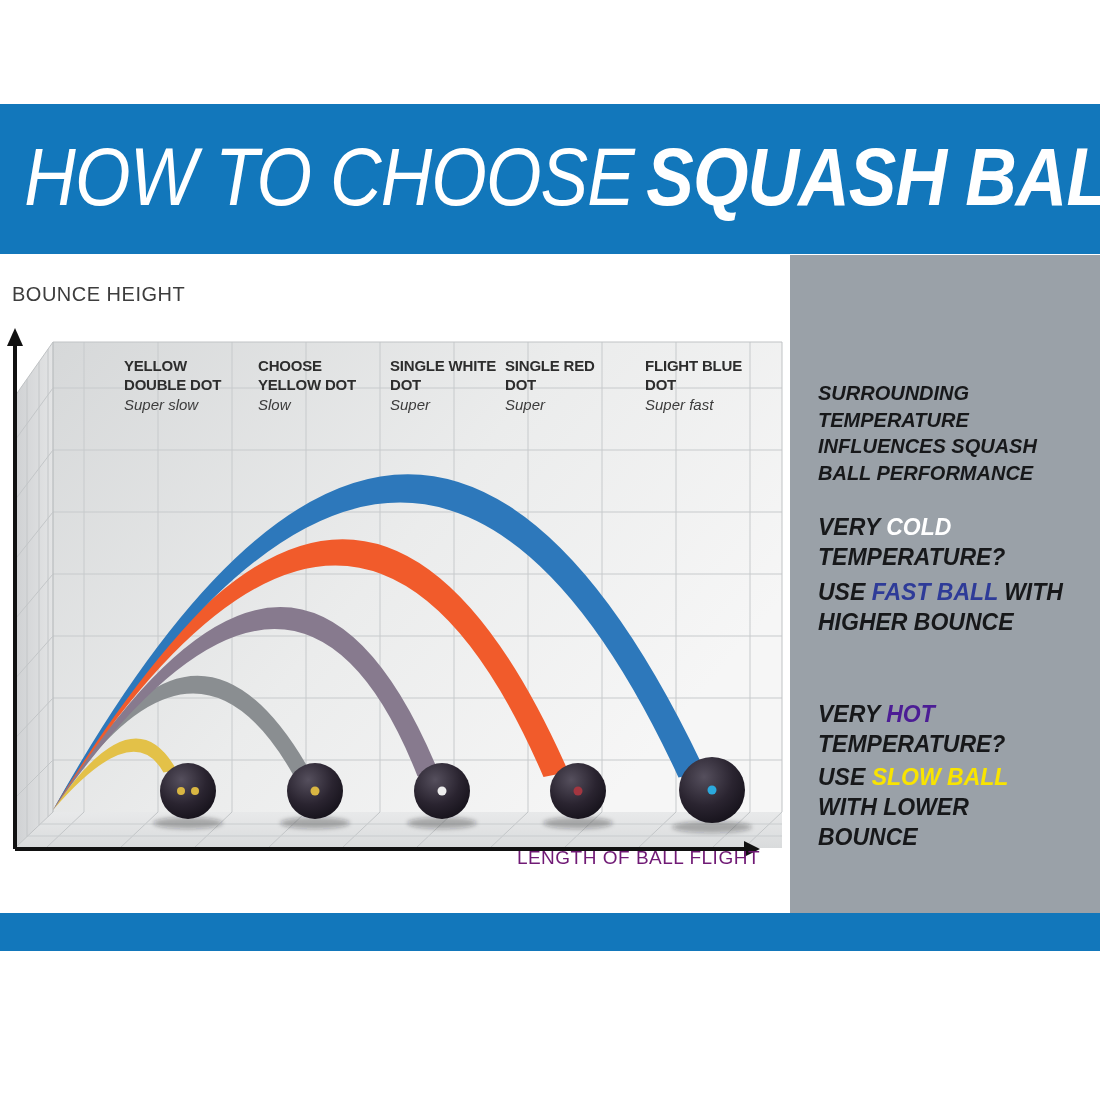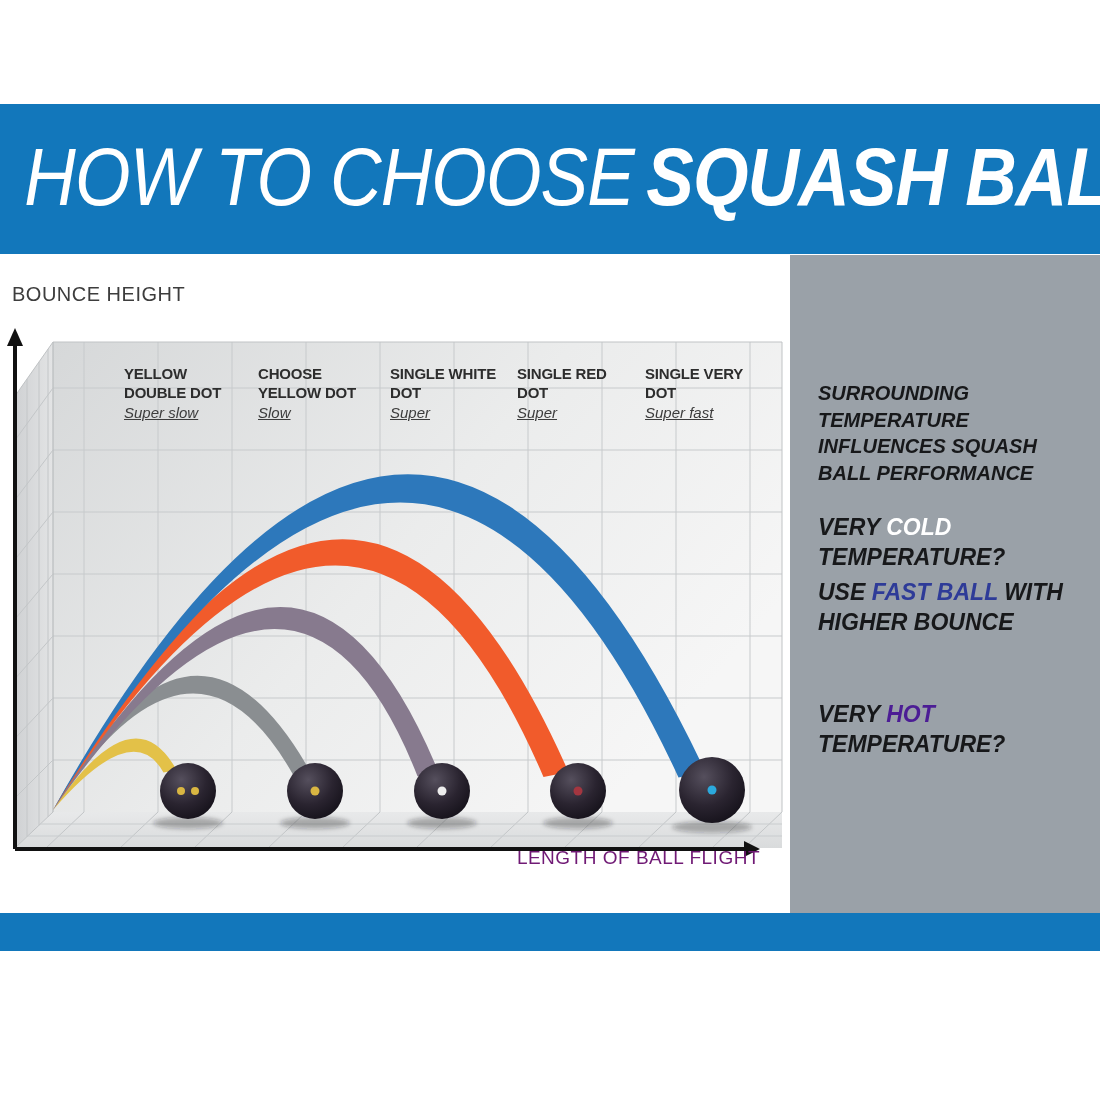--- a/index.html
+++ b/index.html
@@ -13,23 +13,23 @@
              transform:scaleX(0.87);transform-origin:left center;}
   .t-light{font-weight:400;}
   .t-bold{font-weight:700;margin-left:14px;}
 
   
   .chart-area{position:absolute;left:0;top:255px;width:790px;height:658px;background:#ffffff;}
   #chart-svg{position:absolute;left:0;top:0;width:790px;height:658px;display:block;}
   .y-label{position:absolute;left:12px;top:28px;font-size:20px;color:#3d3d3d;letter-spacing:.5px;}
   .x-label{position:absolute;left:430px;top:592px;width:330px;text-align:right;
            font-size:19px;color:#701a75;letter-spacing:.5px;}
-  .ball-label{position:absolute;top:101px;margin-top:8px;}
+  .ball-label{position:absolute;top:101px;}
   .bl-name{font-weight:700;font-size:15px;line-height:1.28;color:#2d2d2d;letter-spacing:-.2px;}
-  .bl-speed{font-style:italic;font-size:15px;line-height:1.2;color:#3c3c3c;margin-top:2px;text-decoration:underline;}
+  .bl-speed{font-style:italic;font-size:15px;line-height:1.2;color:#3c3c3c;margin-top:2px;}
 
   
   .panel{position:absolute;left:790px;top:255px;width:310px;height:658px;background:#9aa1a8;}
   .panel p{position:absolute;left:13px;right:22px;margin:15px;font-style:italic;font-weight:700;color:#17181a;}
   .intro{top:110px;font-size:20px;line-height:1.33;}
   .q{font-size:23px;line-height:1.3;}
   #cold-q{top:243px;}
   #cold-a{top:308px;}
   #hot-q{top:430px;}
   #hot-a{top:493px;}
@@ -154,33 +154,34 @@
           <div class="bl-speed">Super slow</div>
         </div>
         <div class="ball-label" style="left: 258px; width: 118px;">
           <div class="bl-name">CHOOSE YELLOW DOT</div>
           <div class="bl-speed">Slow</div>
         </div>
         <div class="ball-label" style="left: 390px; width: 112px;">
           <div class="bl-name">SINGLE WHITE DOT</div>
           <div class="bl-speed">Super</div>
         </div>
-        <div class="ball-label" style="left: 517px; width: 96px;">
+        <div class="ball-label" style="left: 505px; width: 96px;">
           <div class="bl-name">SINGLE RED DOT</div>
           <div class="bl-speed">Super</div>
         </div>
         <div class="ball-label" style="left: 645px; width: 104px;">
-          <div class="bl-name">SINGLE VERY DOT</div>
+          <div class="bl-name">FLIGHT BLUE DOT</div>
           <div class="bl-speed">Super fast</div>
         </div>
       </div>
     <div class="x-label">LENGTH OF BALL FLIGHT</div>
   </main>
 
   <aside class="panel">
     <p class="intro">SURROUNDING TEMPERATURE INFLUENCES SQUASH BALL PERFORMANCE</p>
     <p class="q" id="cold-a"><span>USE </span><span style="color: rgb(46, 59, 152);">FAST BALL</span><span> WITH HIGHER BOUNCE</span></p>
     <p class="q" id="cold-q"><span>VERY </span><span style="color: rgb(255, 255, 255);">COLD</span><span> TEMPERATURE?</span></p>
     <p class="q" id="hot-q"><span>VERY </span><span style="color: #4c1d95;">HOT</span><span> TEMPERATURE?</span></p>
+    <p class="q" id="hot-a"><span>USE </span><span style="color: rgb(249, 228, 0);">SLOW BALL</span><span> WITH LOWER BOUNCE</span></p>
   </aside>
 
   <div class="footer-bar"></div>
 </div>
 
 </body></html>

